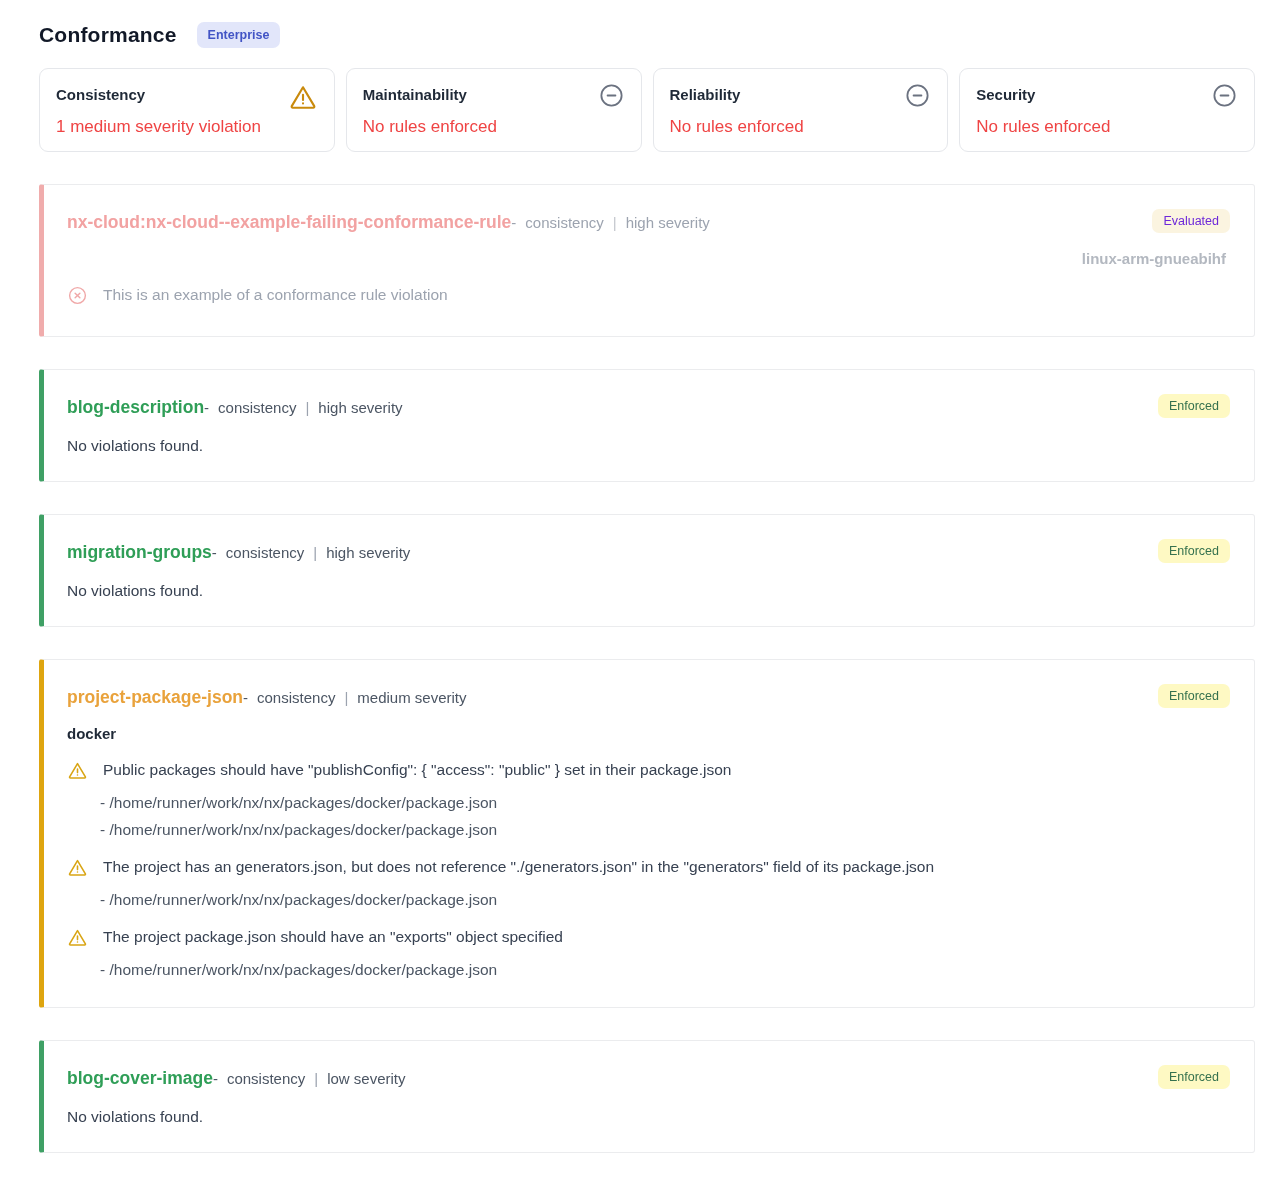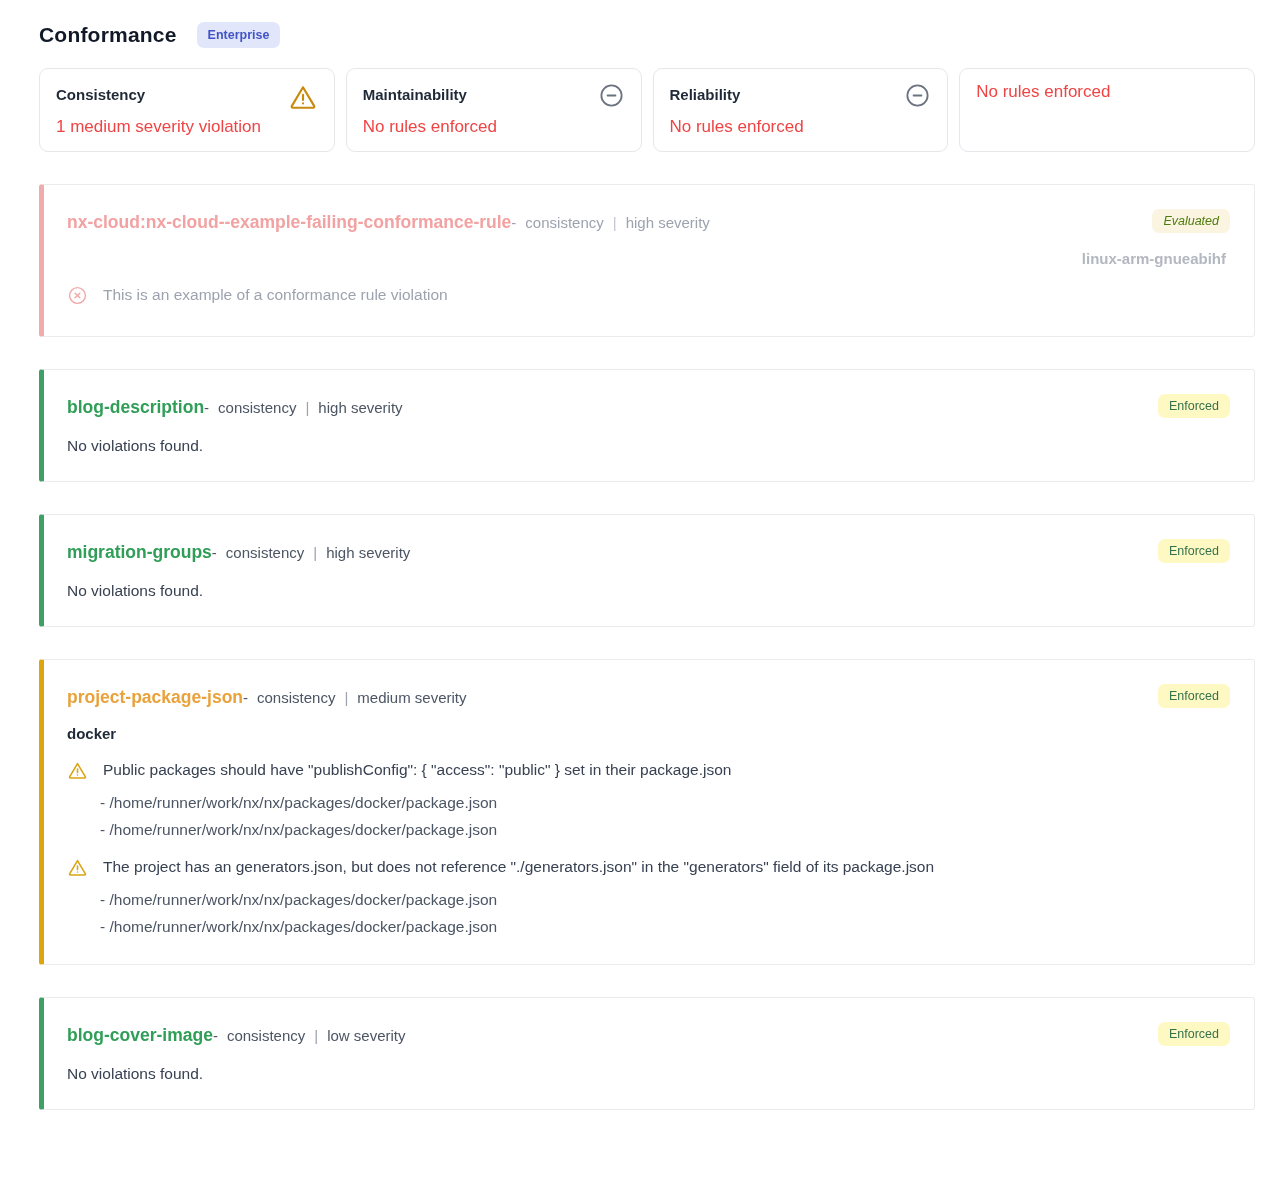--- a/index.html
+++ b/index.html
@@ -58,21 +58,21 @@
   .state-failing .rule-meta { color: #9CA3AF; }
   .meta-pipe { color: #9CA3AF; }
   .state-failing .meta-pipe { color: #C3C7CD; }
 
   .rule-badge {
     position: absolute; top: 24px; right: 24px;
     font-size: 12.5px; font-weight: 500;
     padding: 5px 11px; border-radius: 7px;
   }
   .badge-enforced { background: #fef9c3; color: #35714E; }
-  .badge-evaluated { background: #FBF4E0; color: #4d7c0f; font-style: italic; }
+  .badge-evaluated { background: #FBF4E0; color: #6d28d9; }
 
   .project-name { font-size: 15px; font-weight: 700; color: #1F2937; margin-top: 17px; }
   .state-failing .project-name { color: #B3B8C0; text-align: right; }
 
   .no-violations { font-size: 15.5px; color: #374151; margin-top: 19px; }
 
   .violation { display: flex; align-items: flex-start; gap: 15px; margin-top: 17px; }
   .violation .vicon { flex: 0 0 auto; margin-top: 1px; }
   .violation-message { font-size: 15.5px; color: #374151; line-height: 1.45; }
   .state-failing .violation-message { color: #9CA3AF; }
@@ -123,20 +123,29 @@
         <svg width="27" height="27" viewBox="0 0 24 24" fill="none" stroke="#6B7280" stroke-width="1.6" stroke-linecap="round">
           <circle cx="12" cy="12" r="9"></circle>
           <line x1="8.5" y1="12" x2="15.5" y2="12"></line>
         </svg>
       </span>
     </div>
     <div class="summary-status">No rules enforced</div>
   </div>
 
   <div class="summary-card">
+    <div class="summary-top">
+      <div class="summary-label">Security</div>
+      <span class="sicon">
+        <svg width="27" height="27" viewBox="0 0 24 24" fill="none" stroke="#6B7280" stroke-width="1.6" stroke-linecap="round">
+          <circle cx="12" cy="12" r="9"></circle>
+          <line x1="8.5" y1="12" x2="15.5" y2="12"></line>
+        </svg>
+      </span>
+    </div>
     <div class="summary-status">No rules enforced</div>
   </div>
 
 </div>
 
 <div class="rules-list">
 
   <div class="rule-card state-failing">
     <div class="rule-title-row">
       <span class="rule-name">nx-cloud:nx-cloud--example-failing-conformance-rule</span>
@@ -228,20 +237,30 @@
             <line x1="12" y1="10.2" x2="12" y2="14.4"></line>
             <line x1="12" y1="17.1" x2="12" y2="17.2"></line>
           </svg>
         </span>
         <span class="violation-message">The project has an generators.json, but does not reference "./generators.json" in the "generators" field of its package.json</span>
       </div>
       <div class="violation-location">- /home/runner/work/nx/nx/packages/docker/package.json</div>
     </div>
 
     <div class="violation-group">
+      <div class="violation">
+        <span class="vicon">
+          <svg width="21" height="21" viewBox="0 0 24 24" fill="none" stroke="#D9A514" stroke-width="1.8" stroke-linejoin="round" stroke-linecap="round">
+            <path d="M12 4.2 L21 19.3 A 0.9 0.9 0 0 1 20.2 20.6 H3.8 A 0.9 0.9 0 0 1 3 19.3 Z"></path>
+            <line x1="12" y1="10.2" x2="12" y2="14.4"></line>
+            <line x1="12" y1="17.1" x2="12" y2="17.2"></line>
+          </svg>
+        </span>
+        <span class="violation-message">The project package.json should have an "exports" object specified</span>
+      </div>
       <div class="violation-location">- /home/runner/work/nx/nx/packages/docker/package.json</div>
     </div>
   </div>
 
   <div class="rule-card state-passing">
     <div class="rule-title-row">
       <span class="rule-name">blog-cover-image</span>
       <span class="rule-meta">
         <span>-</span>
         <span>consistency</span>

